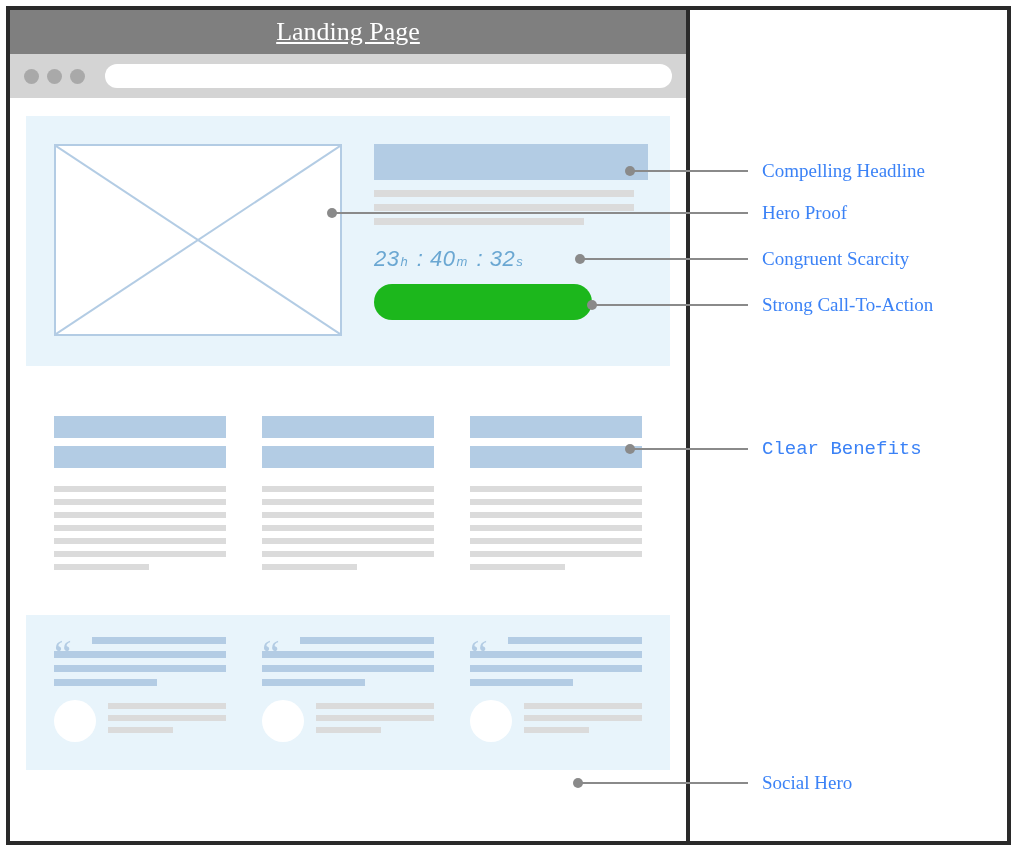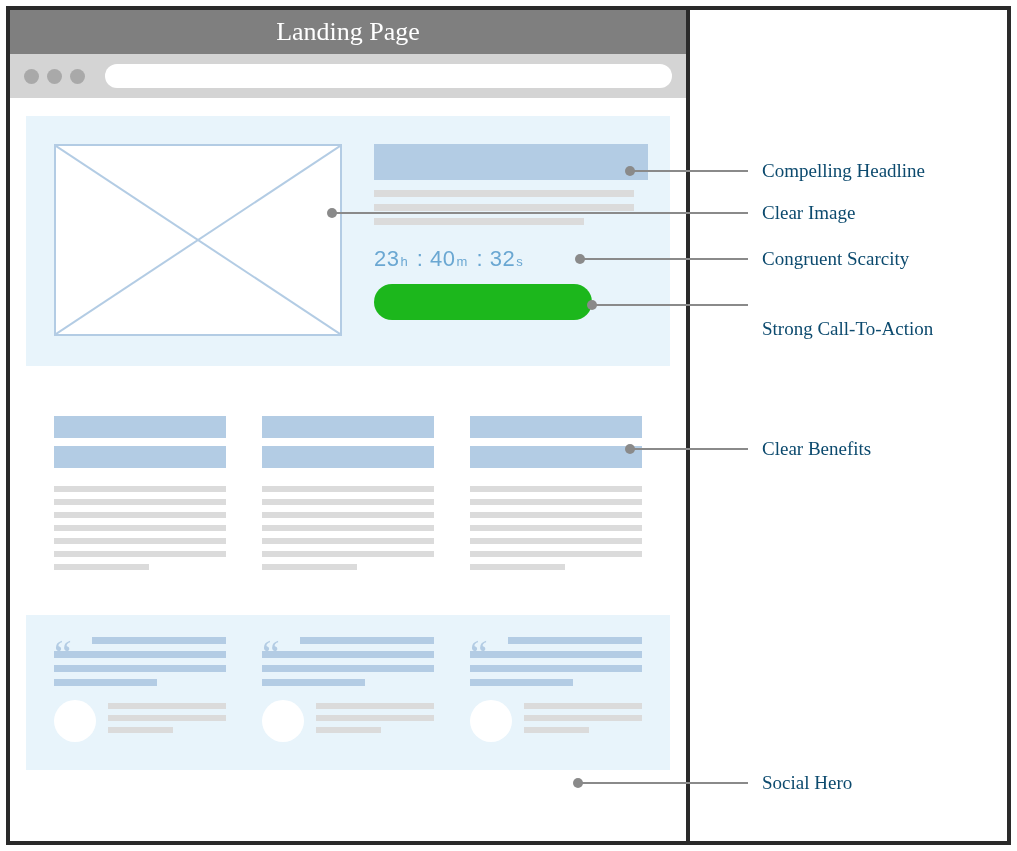--- a/index.html
+++ b/index.html
@@ -28,20 +28,21 @@
     border-right: 4px solid #2a2a2a;
     background: #fff;
   }
   .titlebar {
     height: 44px;
     background: #7f7f7f;
     color: #fff;
     font-size: 26px;
     line-height: 44px;
     text-align: center;
+    text-decoration: underline;
   }
   .toolbar {
     height: 44px;
     background: #d4d4d4;
     display: flex;
     align-items: center;
     padding: 0 14px;
   }
   .dot {
     width: 15px; height: 15px;
@@ -60,20 +61,21 @@
     position: absolute;
     left: 0; right: 0;
     top: 88px;
     bottom: 0;
     padding: 18px 16px 0 16px;
   }
   .hero {
     background: #e8f4fb;
     height: 250px;
     position: relative;
+    font-style: italic;
   }
   .hero-img {
     position: absolute;
     left: 28px; top: 28px;
     width: 288px; height: 192px;
     background: #fff;
     border: 2px solid #b3cce4;
   }
   .hero-img svg { display:block; }
   .headline-block {
@@ -148,21 +150,21 @@
     left: 680px;
     top: 0;
     width: 317px;
     height: 831px;
   }
   .anno {
     position: absolute;
     left: 72px;
     font-family: Georgia, serif;
     font-size: 19px;
-    color: #0c4a6e;
+    color: #3b82f6;
     text-shadow:
       0 0 4px rgba(255,255,255,0.9),
       0 1px 3px rgba(255,255,255,0.9),
       0 0 6px rgba(255,255,255,0.7);
     white-space: nowrap;
   }
   .leader {
     position: absolute;
     height: 2px;
     background: #8a8a8a;
@@ -309,28 +311,28 @@
 
     </div>
   </div>
 
   <div class="annotations">
 
     <div class="leader" style="left:-60px; top:160px; width:118px;"></div>
     <div class="anno" style="top:150px;">Compelling Headline</div>
 
     <div class="leader" style="left:-358px; top:202px; width:416px;"></div>
-    <div class="anno" style="top:192px;">Clear Image</div>
+    <div class="anno" style="top:192px;">Hero Proof</div>
 
     <div class="leader" style="left:-110px; top:248px; width:168px;"></div>
     <div class="anno" style="top:238px;text-align:center;">Congruent Scarcity</div>
 
     <div class="leader" style="left:-98px; top:294px; width:156px;"></div>
-    <div class="anno" style="top:284px;margin-top:24px;">Strong Call-To-Action</div>
+    <div class="anno" style="top:284px;">Strong Call-To-Action</div>
 
     <div class="leader" style="left:-60px; top:438px; width:118px;"></div>
-    <div class="anno" style="top:428px;">Clear Benefits</div>
+    <div class="anno" style="top:428px;font-family:Liberation Mono, monospace;">Clear Benefits</div>
 
     <div class="leader" style="left:-112px; top:772px; width:170px;"></div>
     <div class="anno" style="top:762px;">Social Hero</div>
   </div>
 
 </div>
 
 </body></html>

